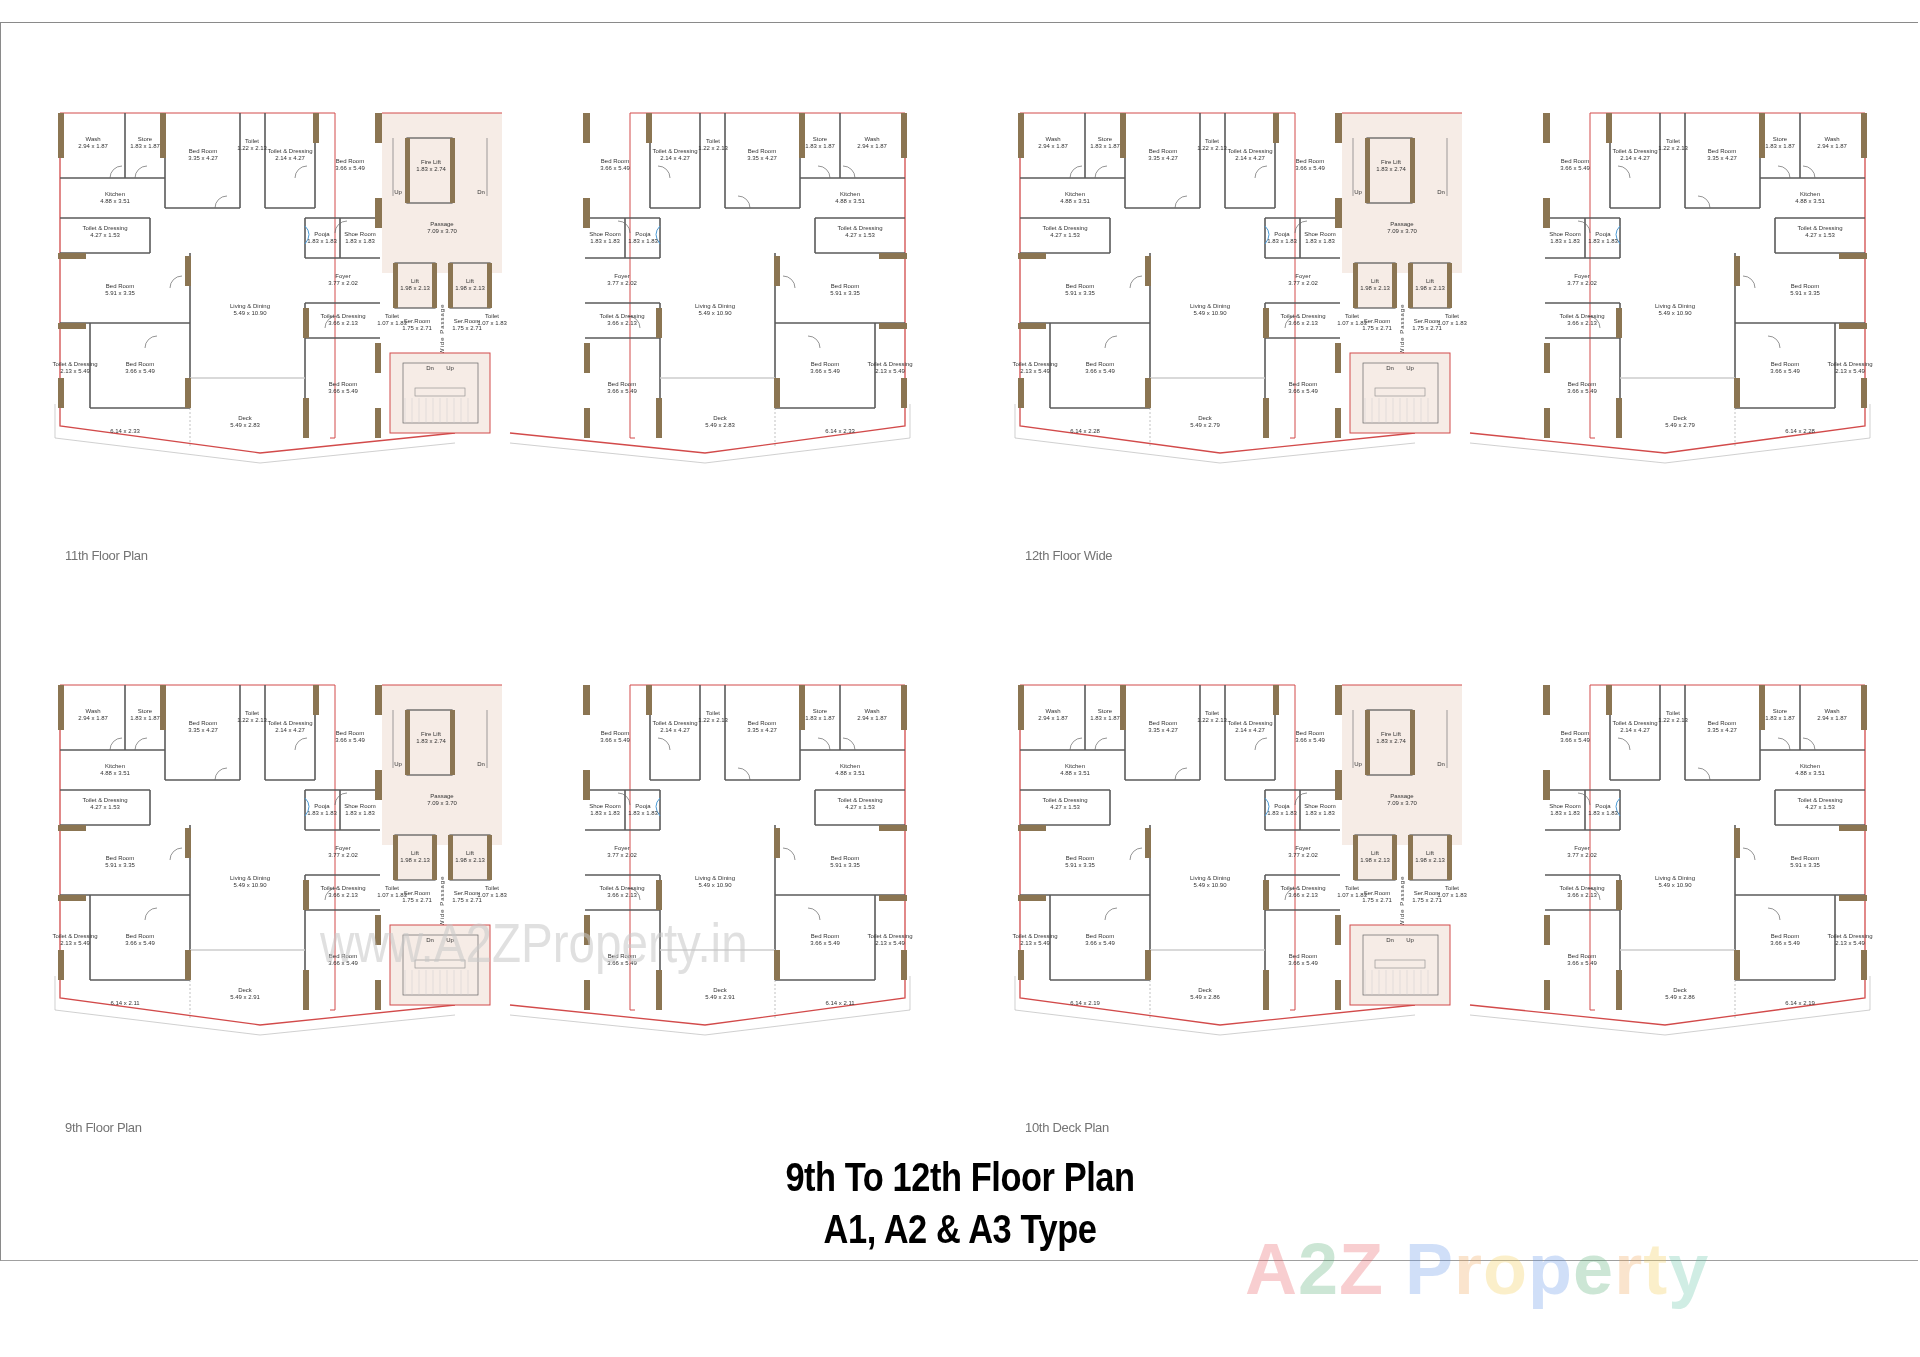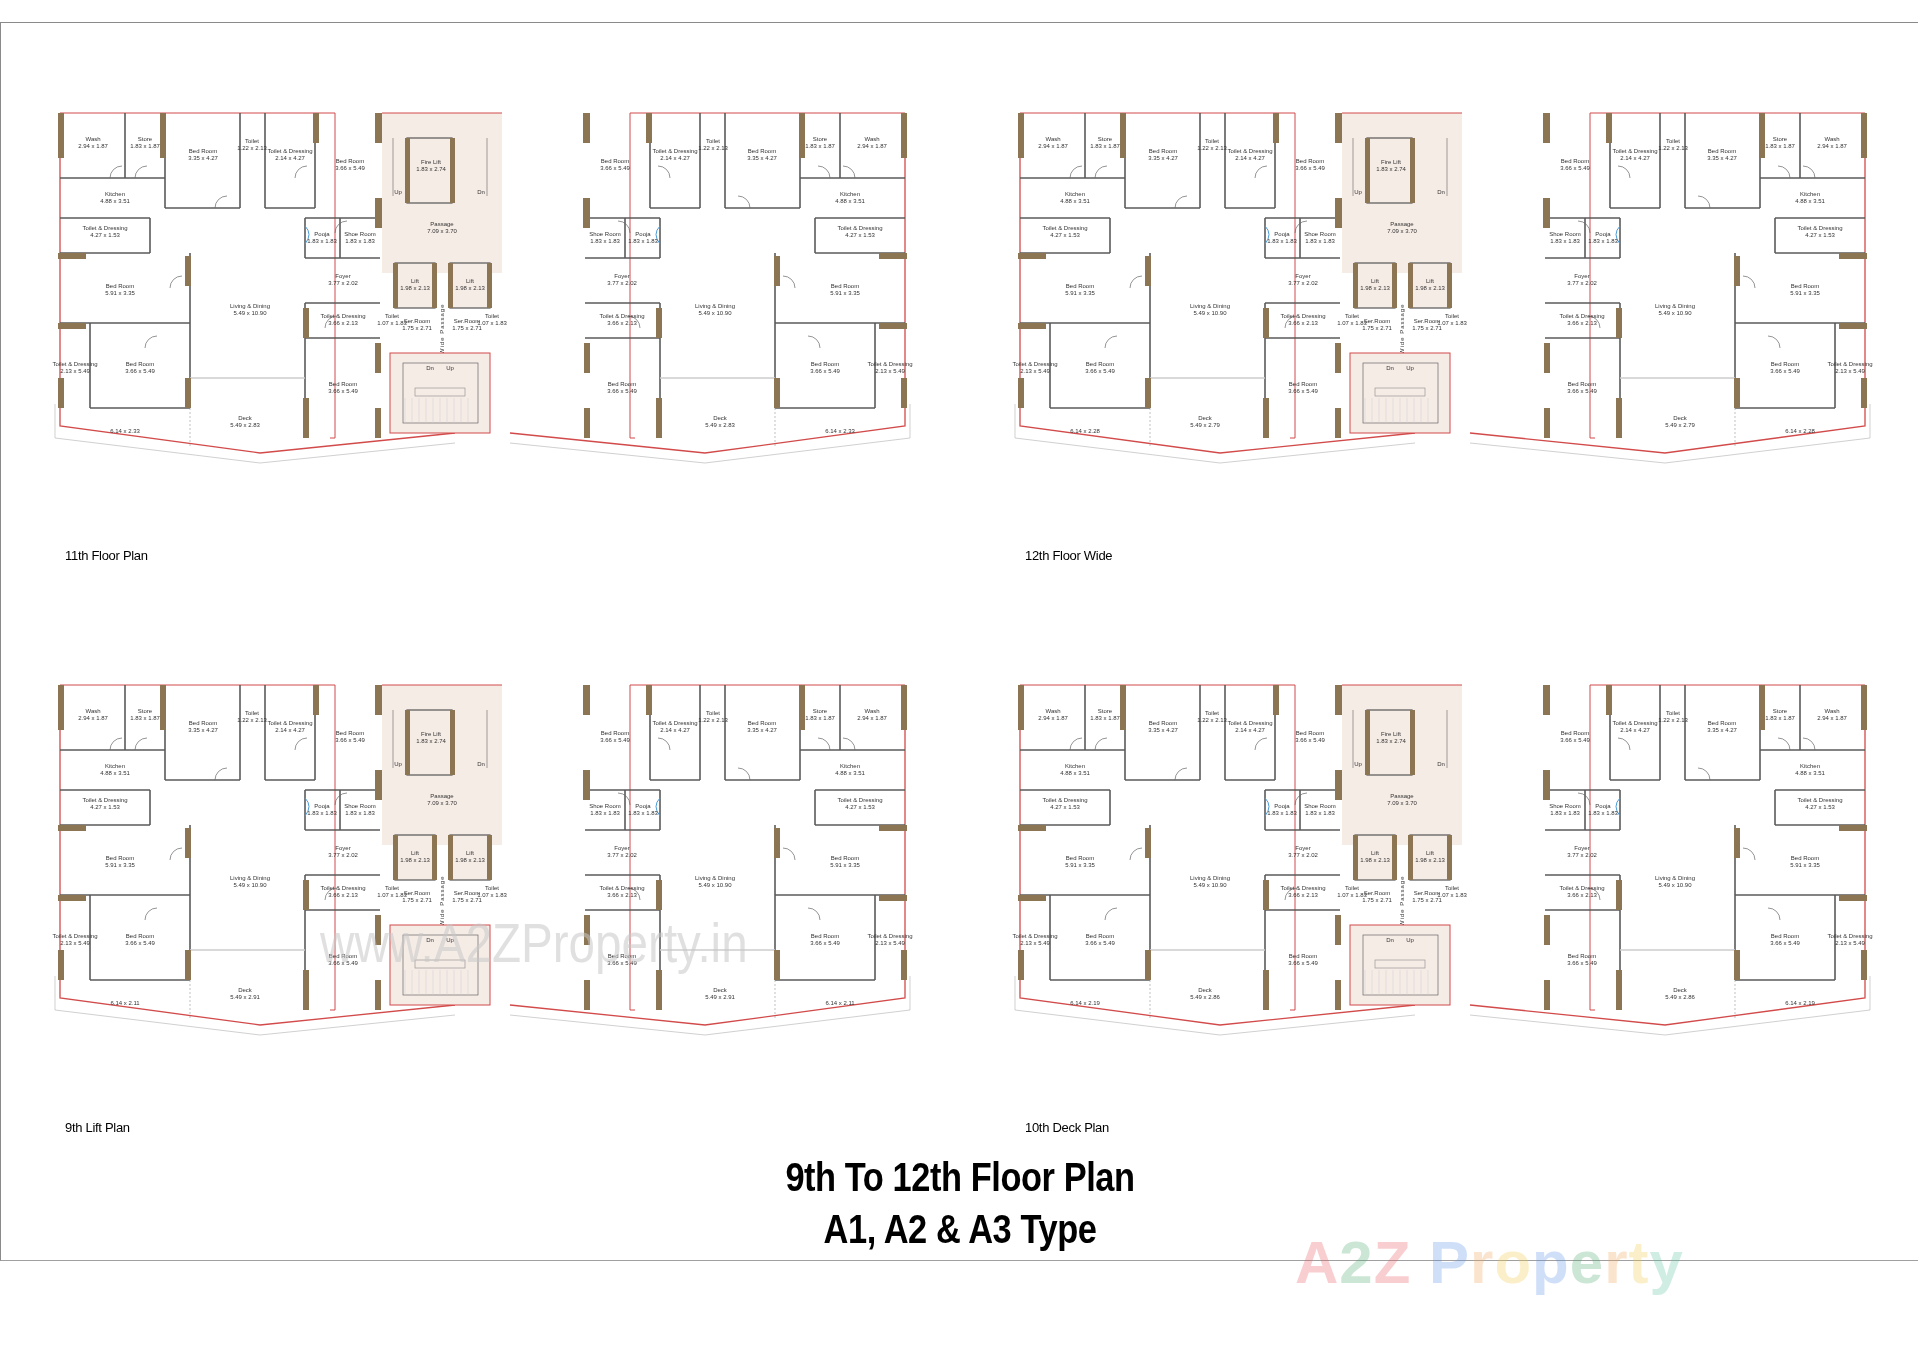--- a/index.html
+++ b/index.html
@@ -1,25 +1,25 @@
 <!DOCTYPE html>
 <html><head>
 <meta charset="utf-8">
 <style>
   html, body { margin:0; padding:0; background:#ffffff; }
   body { width:1920px; height:1357px; position:relative; overflow:hidden; font-family:"Liberation Sans", sans-serif; }
   .frame { position:absolute; left:0; top:22px; width:1918px; height:1239px; border-top:1.5px solid #8a8a8a; border-left:1.5px solid #8a8a8a; border-bottom:1.5px solid #a0a0a0; box-sizing:border-box; }
   .plan { position:absolute; width:860px; height:480px; }
   .plan svg { position:absolute; left:0; top:0; width:860px; height:460px; overflow:visible; }
-  .plan-caption { position:absolute; left:10px; top:440px; font-size:13px; color:#000000; font-family:"Liberation Sans", sans-serif; letter-spacing:-0.3px; }
+  .plan-caption { position:absolute; left:10px; top:440px; font-size:13px; color:#737373; font-family:"Liberation Sans", sans-serif; letter-spacing:-0.3px; }
   .room-label { font-family:"Liberation Sans", sans-serif; font-size:6px; fill:#333; text-anchor:middle; }
   .title { position:absolute; left:0; width:1920px; text-align:center; font-family:"Liberation Sans", sans-serif; font-weight:bold; color:#000; }
   .title.l1 { top:1155px; font-size:40px; letter-spacing:-0.5px; transform:scaleX(0.86); }
   .title.l2 { top:1207px; font-size:40px; letter-spacing:-0.5px; transform:scaleX(0.86); }
-  .watermark { position:absolute; left:1295px; top:1228px; font-family:"Liberation Sans", sans-serif; font-weight:bold; font-size:60px; letter-spacing:1px; opacity:0.28; white-space:nowrap; }
+  .watermark { position:absolute; left:1245px; top:1228px; font-family:"Liberation Sans", sans-serif; font-weight:bold; font-size:72px; letter-spacing:1px; opacity:0.28; white-space:nowrap; }
   .watermark span { display:inline-block; }
   .url-watermark { position:absolute; left:320px; top:910px; font-family:"Liberation Sans", sans-serif; font-size:56px; color:#c8c8c8; opacity:0.55; white-space:nowrap; transform:scaleX(0.85); transform-origin:left top; }
 </style>
 </head>
 <body>
 
 <div class="frame"></div>
 
 <div class="plan" id="plan-0" style="left:55px; top:108px;">
     <svg viewBox="0 0 860 460" xmlns="http://www.w3.org/2000/svg">
@@ -708,21 +708,21 @@
       <line x1="371" y1="290" x2="371" y2="315" stroke="#ccc" stroke-width="0.5"></line>
       <line x1="378" y1="290" x2="378" y2="315" stroke="#ccc" stroke-width="0.5"></line>
       <line x1="385" y1="290" x2="385" y2="315" stroke="#ccc" stroke-width="0.5"></line>
       <line x1="392" y1="290" x2="392" y2="315" stroke="#ccc" stroke-width="0.5"></line>
       <line x1="399" y1="290" x2="399" y2="315" stroke="#ccc" stroke-width="0.5"></line>
       <line x1="406" y1="290" x2="406" y2="315" stroke="#ccc" stroke-width="0.5"></line>
       <line x1="413" y1="290" x2="413" y2="315" stroke="#ccc" stroke-width="0.5"></line>
       <text class="room-label" x="375" y="262">Dn</text>
       <text class="room-label" x="395" y="262">Up</text>
     </svg>
-    <div class="plan-caption">9th Lift Plan</div>
+    <div class="plan-caption">9th Floor Plan</div>
   </div>
 <div class="plan" id="plan-3" style="left:1015px; top:680px;">
     <svg viewBox="0 0 860 460" xmlns="http://www.w3.org/2000/svg">
       <g>
         <polyline points="5,5 280,5 280,330 275,330 275,330" fill="none" stroke="#d24a4a" stroke-width="1"></polyline>
         <polyline points="5,5 5,318 205,345 400,325" fill="none" stroke="#d24a4a" stroke-width="1.3"></polyline>
         <polyline points="0,296 0,330 205,355 400,335" fill="none" stroke="#bbb" stroke-width="0.7"></polyline>
         <line x1="5" y1="70" x2="110" y2="70" stroke="#5a5a5a" stroke-width="1.6"></line>
         <line x1="70" y1="5" x2="70" y2="70" stroke="#5a5a5a" stroke-width="1.6"></line>
         <line x1="110" y1="5" x2="110" y2="100" stroke="#5a5a5a" stroke-width="1.6"></line>

